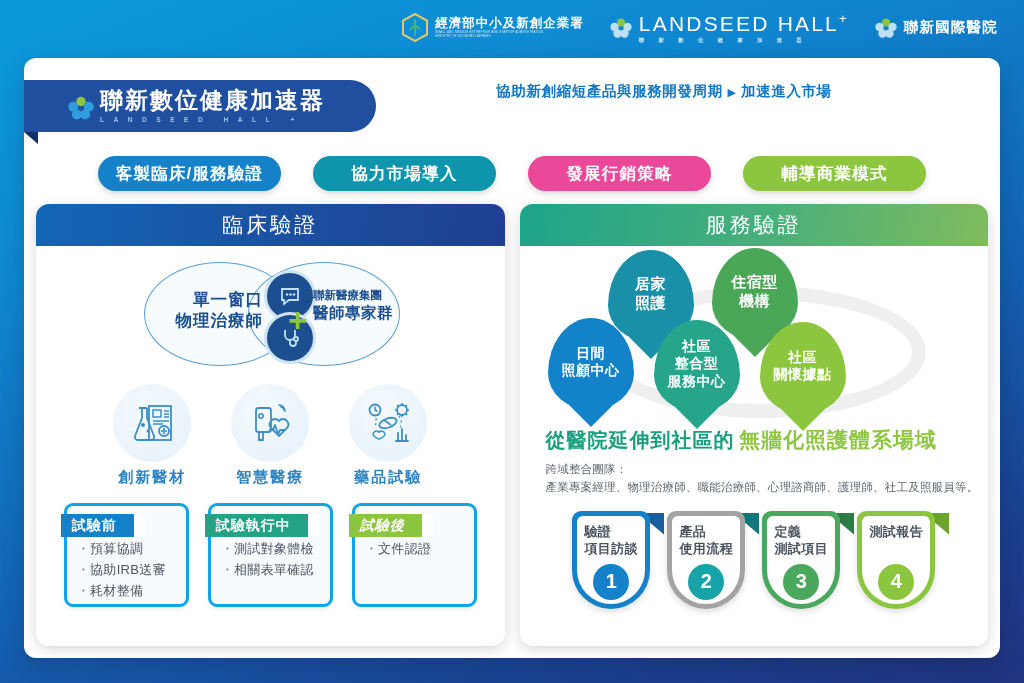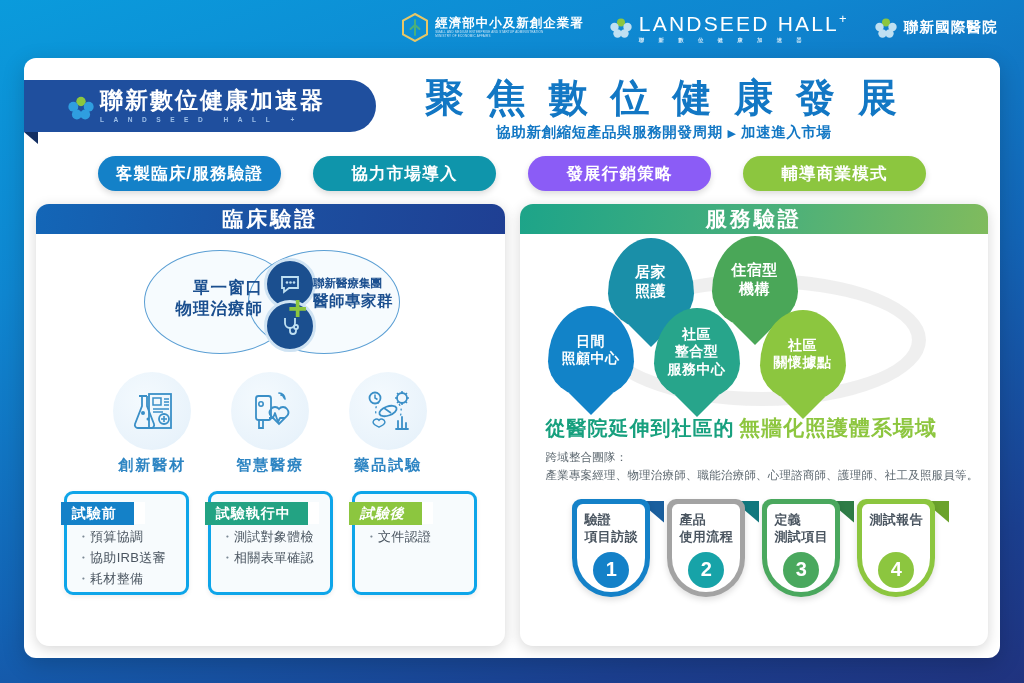--- a/index.html
+++ b/index.html
@@ -48,21 +48,21 @@
   .head-sub{font-size:14.5px;color:#1277c4;font-weight:bold;letter-spacing:.6px;margin-top:4px;}
   .head-sub .arrow{font-size:11px;}
 
   
   .pills{position:absolute;left:0;top:98px;width:976px;display:flex;justify-content:center;gap:32px;}
   .pill{height:35px;min-width:183px;border-radius:18px;display:flex;align-items:center;justify-content:center;color:#fff;font-size:16.5px;font-weight:bold;letter-spacing:1.2px;box-shadow:0 3px 6px rgba(0,0,0,.14);}
 
   
   .panels{position:absolute;left:12px;top:146px;width:952px;height:442px;display:flex;gap:15px;}
   .panel{flex:1;background:#fff;border-radius:13px;box-shadow:0 3px 13px rgba(0,0,0,.16);overflow:hidden;position:relative;}
-  .panel-head{height:30px;display:flex;align-items:center;justify-content:center;color:#fff;font-size:21px;font-weight:bold;letter-spacing:3px;}
+  .panel-head{height:42px;display:flex;align-items:center;justify-content:center;color:#fff;font-size:21px;font-weight:normal;letter-spacing:3px;}
   .panel-head.blue{background:linear-gradient(100deg,#1366b7 0%,#1c4fa0 55%,#1f3f93 100%);}
   .panel-head.green{background:linear-gradient(100deg,#1da489 0%,#4bb07a 55%,#80bb5d 100%);}
 
   
   .venn{position:relative;height:122px;margin-top:6px;}
   .v-circle{position:absolute;top:10px;width:150px;height:102px;border:1.6px solid #5b9fd4;border-radius:50%;background:rgba(242,249,253,.72);}
   .v-left{left:108px;}
   .v-right{left:212px;}
   .v-lab{position:absolute;font-weight:bold;color:#1b4f8f;line-height:1.28;}
   .v-lab-l{left:115px;top:37px;width:112px;text-align:right;font-size:16.5px;letter-spacing:1px;}
@@ -178,33 +178,32 @@
         </span>
         <span class="banner-txt">
           <span class="banner-main">聯新數位健康加速器</span>
           <span class="banner-sub">LANDSEED HALL +</span>
         </span>
       </div>
       <div class="banner-fold"></div>
     </div>
 
     <div class="head-title">
-      <div class="head-main">聚 焦 數 位 健 康 發 展</div>
       <div class="head-sub">
         <span>協助新創縮短產品與服務開發周期</span>
         <span class="arrow">▶</span>
         <span>加速進入市場</span>
       </div>
     </div>
   </div>
 
   <div class="pills" id="pills">
       <div class="pill" style="background: rgb(20, 129, 200);">客製臨床/服務驗證</div>
       <div class="pill" style="background: rgb(15, 149, 171);">協力市場導入</div>
-      <div class="pill" style="background: #8b5cf6;">發展行銷策略</div>
+      <div class="pill" style="background: #ec4899;">發展行銷策略</div>
       <div class="pill" style="background: rgb(140, 198, 63);">輔導商業模式</div>
     </div>
 
   <div class="panels">
 
     <div class="panel">
       <div class="panel-head blue">臨床驗證</div>
 
       <div class="venn">
         <div class="v-circle v-left"></div>

